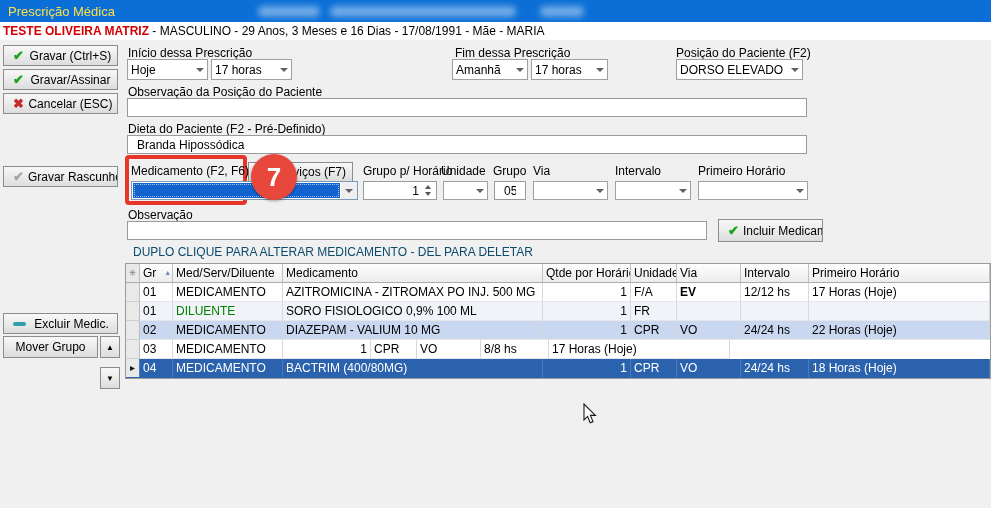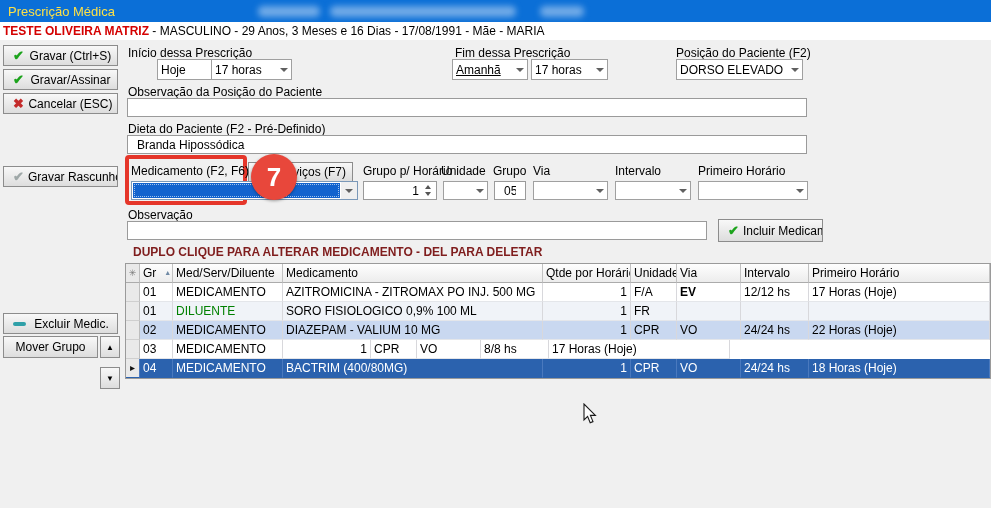--- a/index.html
+++ b/index.html
@@ -49,21 +49,21 @@
   .med-combo{position:absolute;background:#fff;border:1px solid #7A98B8;box-sizing:border-box;display:flex;}
   .med-fill{flex:1;margin:1px;background:#1263CE;outline:1px dotted #9FC2EC;outline-offset:-2px;}
   .med-arr{width:16px;background:#EFEFEF;display:flex;align-items:center;justify-content:center;}
 
   
   .redbox{position:absolute;border:4px solid #E5362A;border-radius:4px;box-sizing:border-box;z-index:40;}
   .badge{position:absolute;width:46px;height:46px;border-radius:50%;background:#E8473B;color:#fff;
          font-size:26px;font-weight:bold;display:flex;align-items:center;justify-content:center;
          z-index:50;box-shadow:0 1px 3px rgba(0,0,0,.35);}
 
-  .warning{position:absolute;font-size:12px;font-weight:bold;color:#7f1d1d;white-space:nowrap;}
+  .warning{position:absolute;font-size:12px;font-weight:normal;color:#0c4a6e;white-space:nowrap;}
 
   
   .grid{position:absolute;left:125px;top:263px;width:866px;background:#fff;border:1px solid #9A9A9A;
         box-sizing:border-box;font-size:12px;}
   .ghead,.grow{display:flex;height:19px;}
   .gcell{box-sizing:border-box;height:19px;line-height:18px;padding:0 3px;overflow:hidden;
          white-space:nowrap;border-right:1px solid #D8D8DC;border-bottom:1px solid #E4E6EA;}
   .hcell{background:linear-gradient(#FEFEFE,#ECECEC);border-right:1px solid #C2C2C2;border-bottom:1px solid #ABABAB;}
   .ind-h{background:#E9E9E9;border-right:1px solid #BDBDBD;border-bottom:1px solid #ABABAB;
          text-align:center;padding:0;font-size:9px;color:#777;line-height:19px;}
@@ -119,34 +119,34 @@
     <span class="tx">Mover Grupo</span>
   </div>
   <div class="btn" style="left:100px;top:336px;width:20px;height:22px;justify-content:center;">
     <span style="font-size:8px;">▲</span>
   </div>
   <div class="btn" style="left:100px;top:367px;width:20px;height:22px;justify-content:center;">
     <span style="font-size:8px;">▼</span>
   </div>
 
   <div class="lbl" style="left:128px;top:46px;">Início dessa Prescrição</div>
-  <div class="combo" style="left:127px;top:59px;width:81px;height:21px;margin-left:30px;">
+  <div class="combo" style="left:127px;top:59px;width:81px;height:21px;">
     <span class="tx">Hoje</span>
       <span class="arr">
         <span class="tri-d"></span>
       </span>
   </div>
   <div class="combo" style="left:211px;top:59px;width:81px;height:21px;">
     <span class="tx">17 horas</span>
       <span class="arr">
         <span class="tri-d"></span>
       </span>
   </div>
   <div class="lbl" style="left:455px;top:46px;">Fim dessa Prescrição</div>
-  <div class="combo" style="left:452px;top:59px;width:76px;height:21px;text-decoration:underline;">
+  <div class="combo" style="left:452px;top:59px;width:76px;height:21px;">
     <span class="tx">Amanhã</span>
       <span class="arr">
         <span class="tri-d"></span>
       </span>
   </div>
   <div class="combo" style="left:531px;top:59px;width:77px;height:21px;">
     <span class="tx">17 horas</span>
       <span class="arr">
         <span class="tri-d"></span>
       </span>

